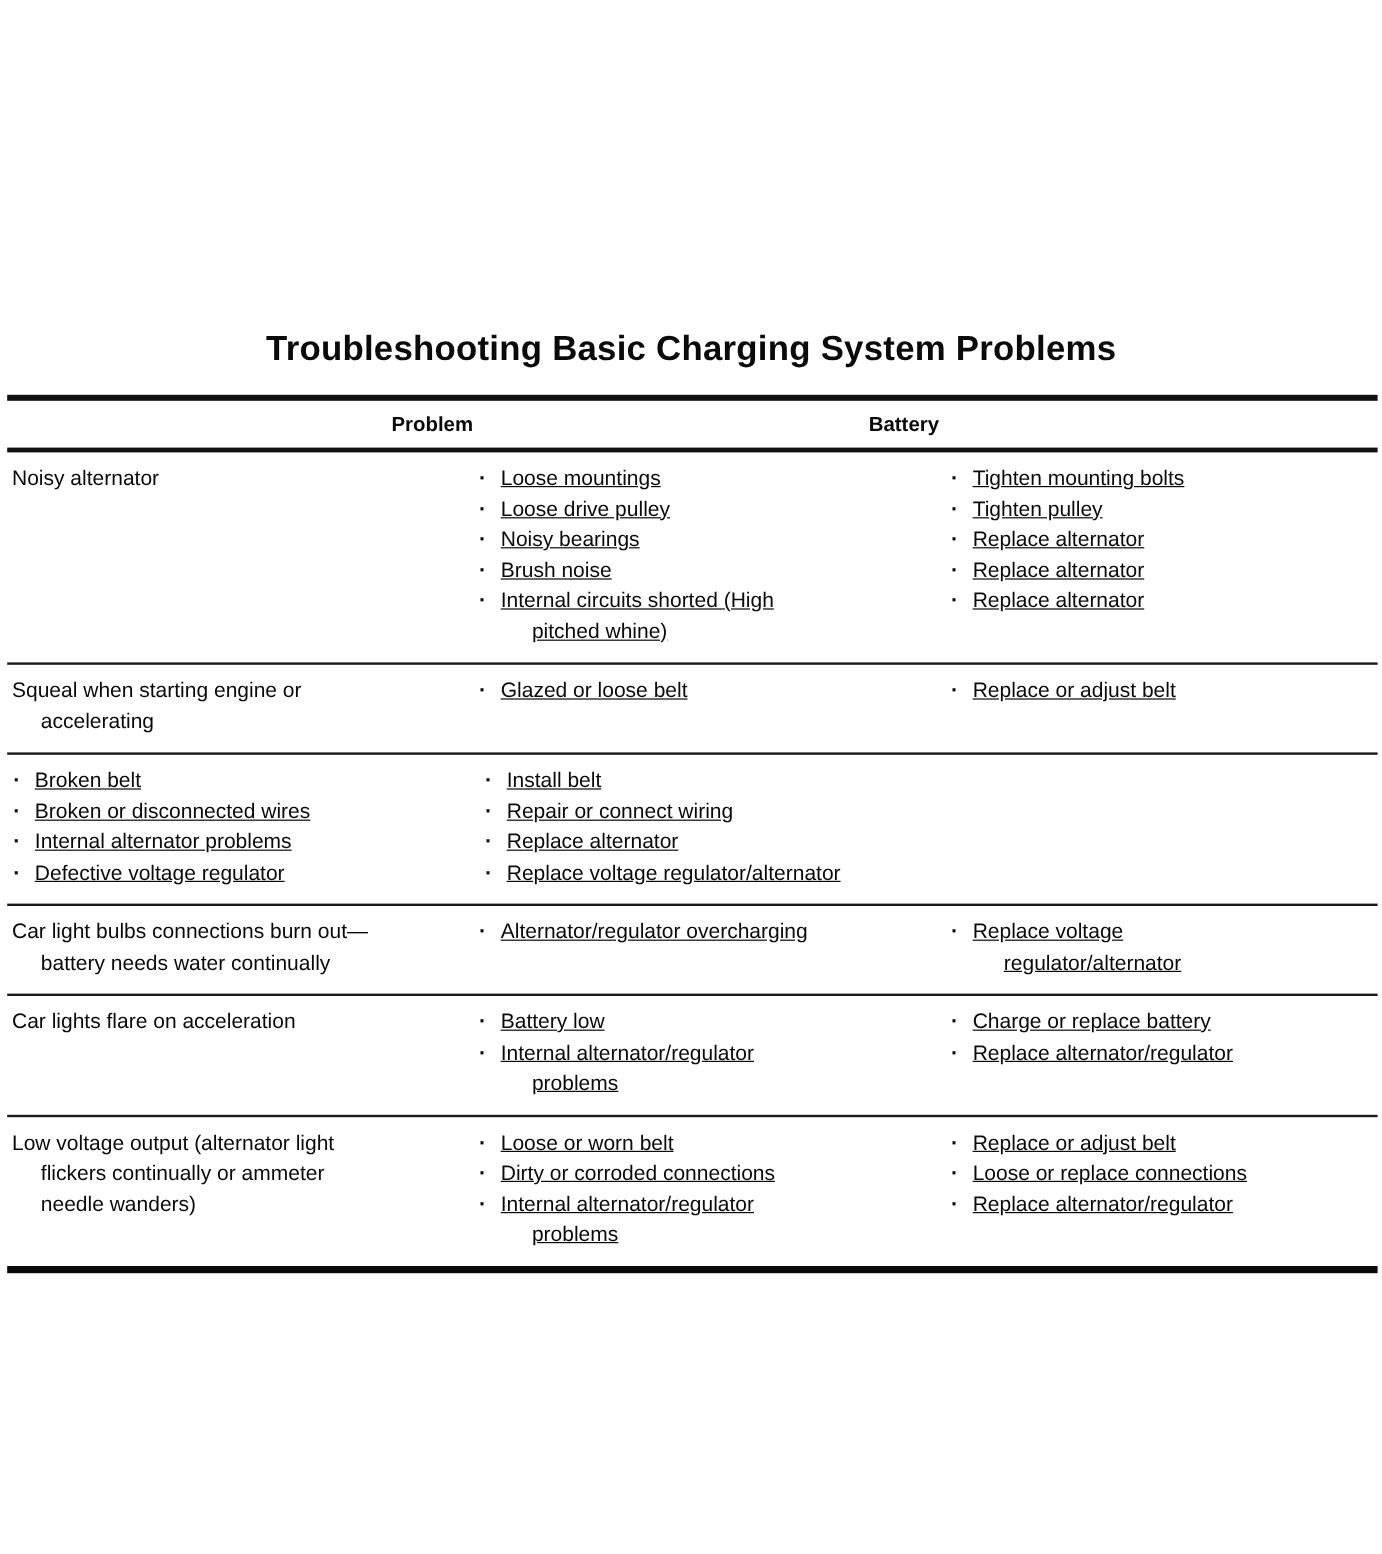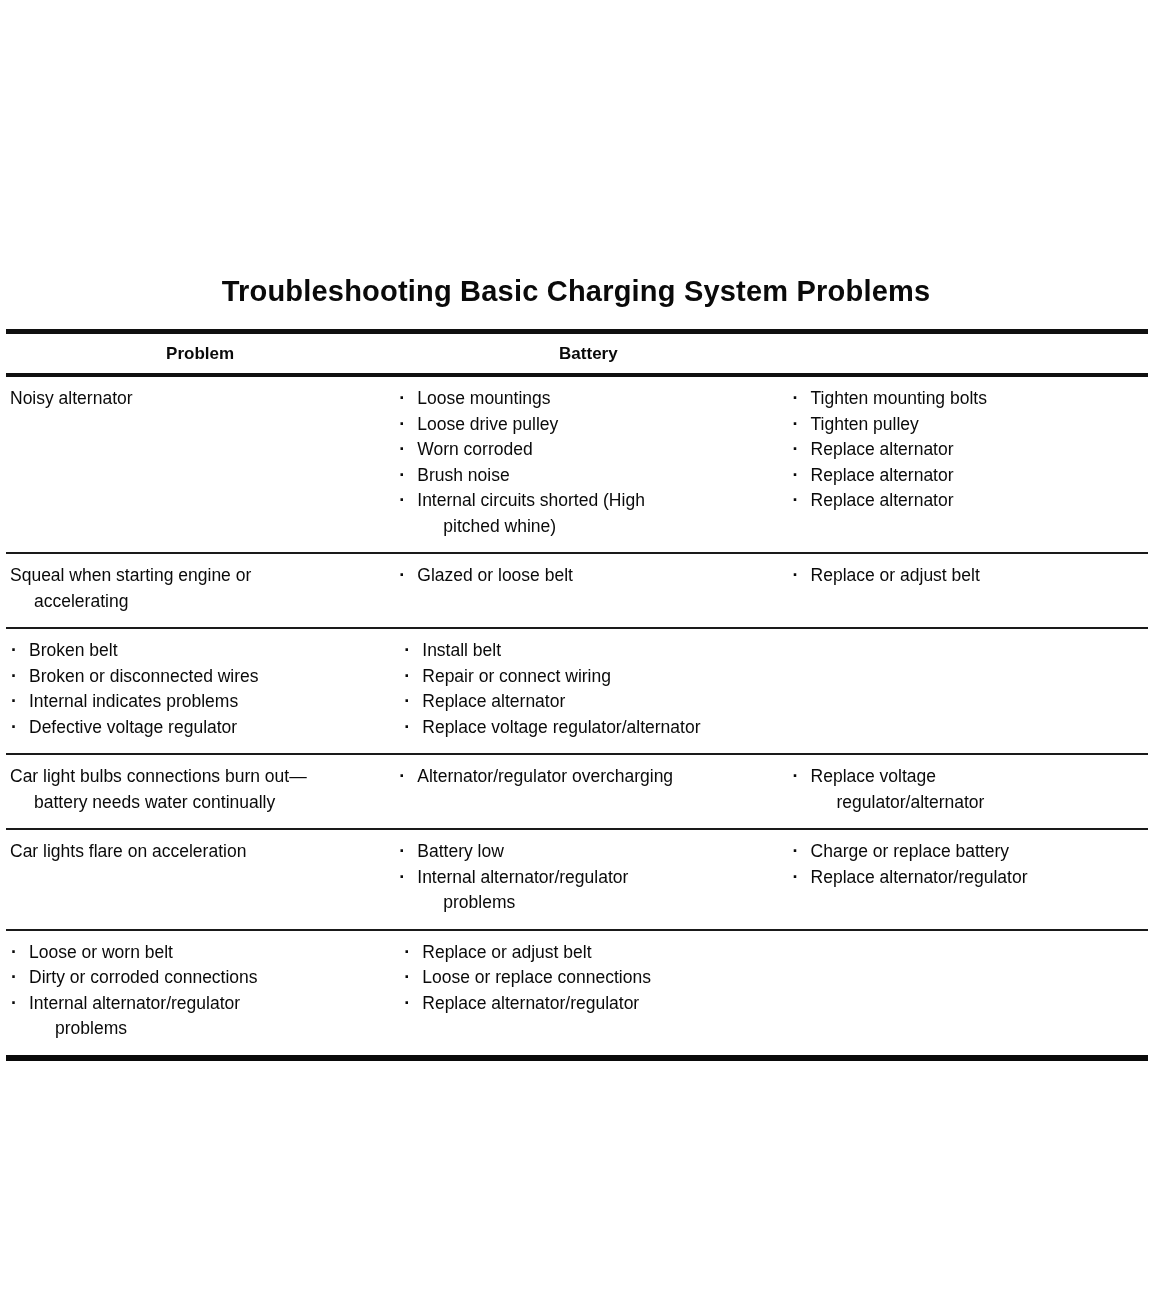--- a/index.html
+++ b/index.html
@@ -35,21 +35,21 @@
     margin: 21px auto 0 6px;
     border-top: 5px solid #101010;
   }
   .tbl-header {
     display: grid;
     grid-template-columns: 34% 34% 32%;
     border-bottom: 4px solid #101010;
     padding: 10px 0 9px 0;
   }
   .tbl-header .hcell {
-    text-align: center;
+    text-align: right;
     font-size: 17px;
     font-weight: bold;
   }
   .row {
     display: grid;
     grid-template-columns: 34% 34% 32%;
     border-bottom: 2.5px solid #1a1a1a;
     padding: 9px 0 13px 0;
   }
   .row:last-child {
@@ -77,20 +77,21 @@
     flex: none;
     width: 18px;
     font-size: 18px;
     font-weight: bold;
     line-height: 25.5px;
   }
   .bullet-item .btext {
     white-space: pre-line;
     padding-left: 26px;
     text-indent: -26px;
+    text-decoration: underline;
   }
 </style>
 </head>
 <body>
 
 <div class="page">
   <div class="title">Troubleshooting Basic Charging System Problems</div>
 
   <div class="tbl">
     <div class="tbl-header">
@@ -104,21 +105,21 @@
             <div class="bullet-item">
               <span class="bullet">·</span>
               <span class="btext">Loose mountings</span>
             </div>
             <div class="bullet-item">
               <span class="bullet">·</span>
               <span class="btext">Loose drive pulley</span>
             </div>
             <div class="bullet-item">
               <span class="bullet">·</span>
-              <span class="btext">Worn corroded</span>
+              <span class="btext">Noisy bearings</span>
             </div>
             <div class="bullet-item">
               <span class="bullet">·</span>
               <span class="btext">Brush noise</span>
             </div>
             <div class="bullet-item">
               <span class="bullet">·</span>
               <span class="btext">Internal circuits shorted (High
 pitched whine)</span>
             </div>
@@ -167,21 +168,21 @@
             <div class="bullet-item">
               <span class="bullet">·</span>
               <span class="btext">Broken belt</span>
             </div>
             <div class="bullet-item">
               <span class="bullet">·</span>
               <span class="btext">Broken or disconnected wires</span>
             </div>
             <div class="bullet-item">
               <span class="bullet">·</span>
-              <span class="btext">Internal indicates problems</span>
+              <span class="btext">Internal alternator problems</span>
             </div>
             <div class="bullet-item">
               <span class="bullet">·</span>
               <span class="btext">Defective voltage regulator</span>
             </div>
           </div>
           <div class="cell list-cell solution-cell">
             <div class="bullet-item">
               <span class="bullet">·</span>
               <span class="btext">Install belt</span>
@@ -235,20 +236,23 @@
               <span class="bullet">·</span>
               <span class="btext">Charge or replace battery</span>
             </div>
             <div class="bullet-item">
               <span class="bullet">·</span>
               <span class="btext">Replace alternator/regulator</span>
             </div>
           </div>
         </div>
         <div class="row">
+          <div class="cell problem-cell">Low voltage output (alternator light
+flickers continually or ammeter
+needle wanders)</div>
           <div class="cell list-cell cause-cell">
             <div class="bullet-item">
               <span class="bullet">·</span>
               <span class="btext">Loose or worn belt</span>
             </div>
             <div class="bullet-item">
               <span class="bullet">·</span>
               <span class="btext">Dirty or corroded connections</span>
             </div>
             <div class="bullet-item">

